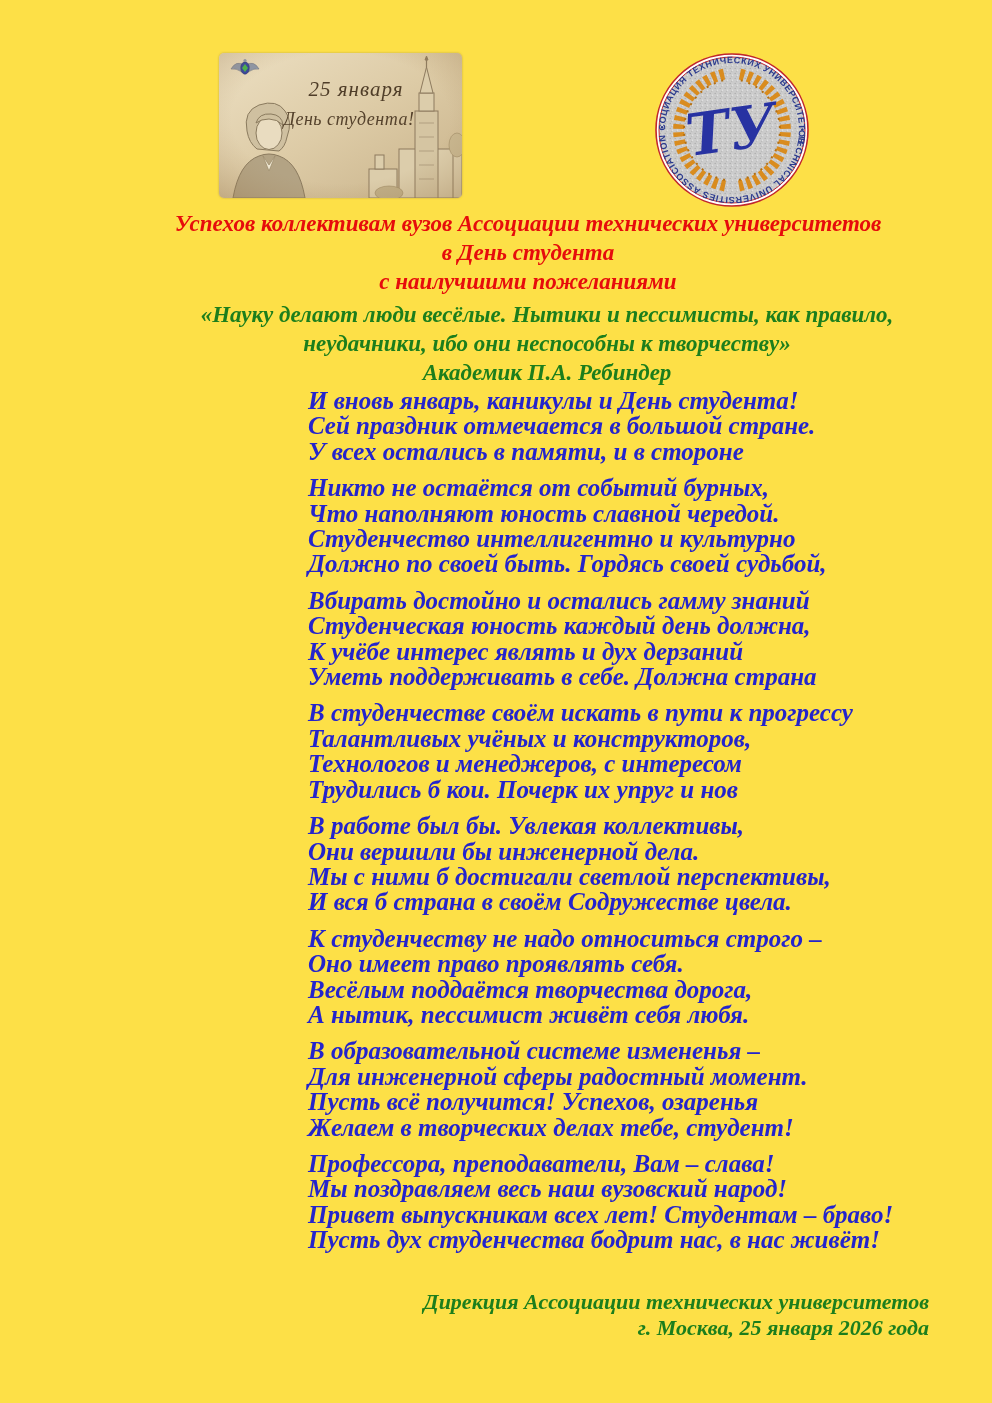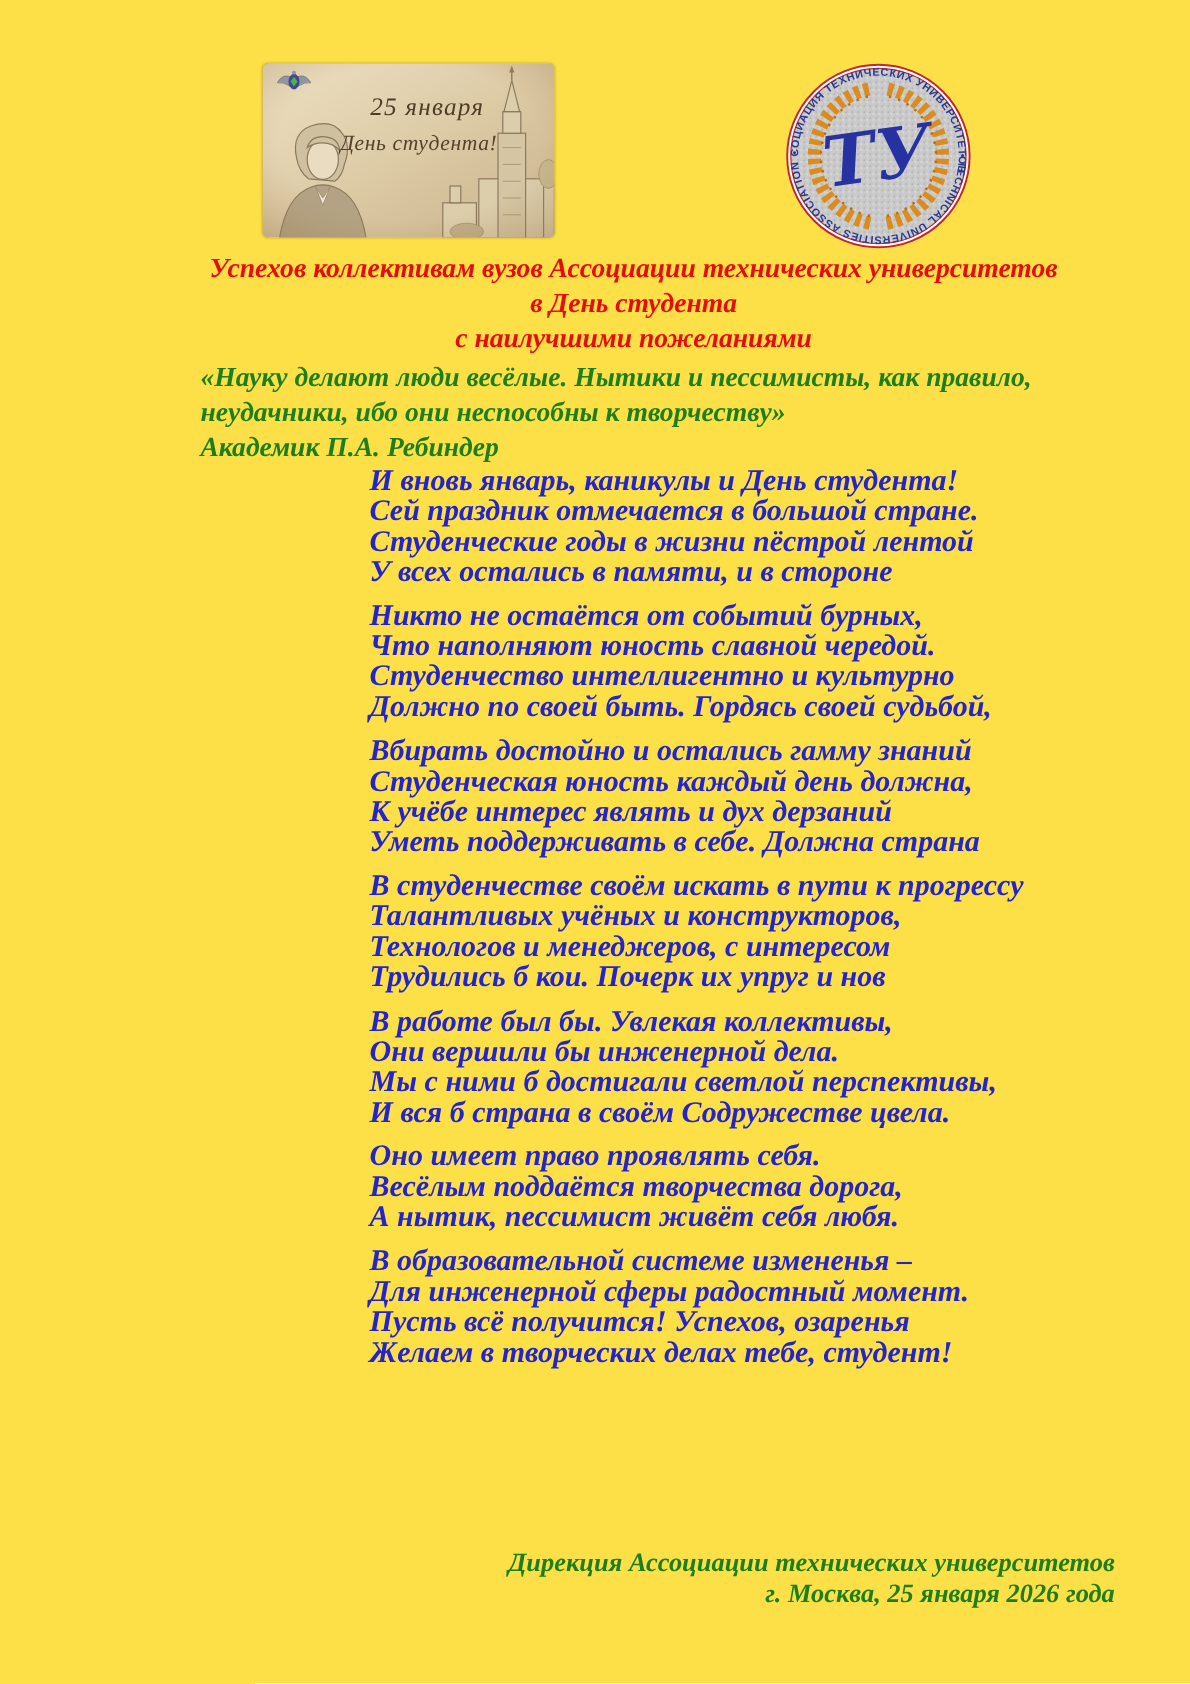--- a/index.html
+++ b/index.html
@@ -38,21 +38,21 @@
     font-style:italic;font-weight:bold;font-size:58px;
   }
   
   .heading{
     position:absolute;left:98px;top:209px;width:860px;
     text-align:center;font-weight:bold;font-style:italic;
     font-size:23px;line-height:29px;
   }
   .epigraph{
     position:absolute;top:300px;right:65px;width:760px;
-    text-align:left;font-weight:bold;font-style:italic;
+    text-align:center;font-weight:bold;font-style:italic;
     font-size:23px;line-height:29px;
   }
   .poem{
     position:absolute;left:308px;top:388px;width:620px;
     font-weight:bold;font-style:italic;
     font-size:25px;line-height:25.4px;
   }
   .stanza{margin:0 0 11px 0;}
   .signature{
     position:absolute;top:1289px;right:63px;width:700px;
@@ -172,21 +172,20 @@
   <div class="epigraph" style="color: rgb(28, 126, 28);">
     <div>«Науку делают люди весёлые. Нытики и пессимисты, как правило,</div>
     <div>неудачники, ибо они неспособны к творчеству»</div>
     <div>Академик П.А. Ребиндер</div>
   </div>
 
   <div class="poem" style="color: rgb(36, 36, 204);">
       <div class="stanza">
         <div>И вновь январь, каникулы и День студента!</div>
         <div>Сей праздник отмечается в большой стране.</div>
-        <div>Студенческие годы в жизни пёстрой лентой</div>
         <div>У всех остались в памяти, и в стороне</div>
       </div>
       <div class="stanza">
         <div>Никто не остаётся от событий бурных,</div>
         <div>Что наполняют юность славной чередой.</div>
         <div>Студенчество интеллигентно и культурно</div>
         <div>Должно по своей быть. Гордясь своей судьбой,</div>
       </div>
       <div class="stanza">
         <div>Вбирать достойно и остались гамму знаний</div>
@@ -200,30 +199,37 @@
         <div>Технологов и менеджеров, с интересом</div>
         <div>Трудились б кои. Почерк их упруг и нов</div>
       </div>
       <div class="stanza">
         <div>В работе был бы. Увлекая коллективы,</div>
         <div>Они вершили бы инженерной дела.</div>
         <div>Мы с ними б достигали светлой перспективы,</div>
         <div>И вся б страна в своём Содружестве цвела.</div>
       </div>
       <div class="stanza">
+        <div>К студенчеству не надо относиться строго –</div>
         <div>Оно имеет право проявлять себя.</div>
         <div>Весёлым поддаётся творчества дорога,</div>
         <div>А нытик, пессимист живёт себя любя.</div>
       </div>
       <div class="stanza">
         <div>В образовательной системе измененья –</div>
         <div>Для инженерной сферы радостный момент.</div>
         <div>Пусть всё получится! Успехов, озаренья</div>
         <div>Желаем в творческих делах тебе, студент!</div>
       </div>
+      <div class="stanza">
+        <div>Профессора, преподаватели, Вам – слава!</div>
+        <div>Мы поздравляем весь наш вузовский народ!</div>
+        <div>Привет выпускникам всех лет! Студентам – браво!</div>
+        <div>Пусть дух студенчества бодрит нас, в нас живёт!</div>
+      </div>
     </div>
 
   <div class="signature" style="color: rgb(28, 126, 28);">
     <div>Дирекция Ассоциации технических университетов</div>
     <div>г. Москва, 25 января 2026 года</div>
   </div>
 
 </div>
 
 </body></html>

